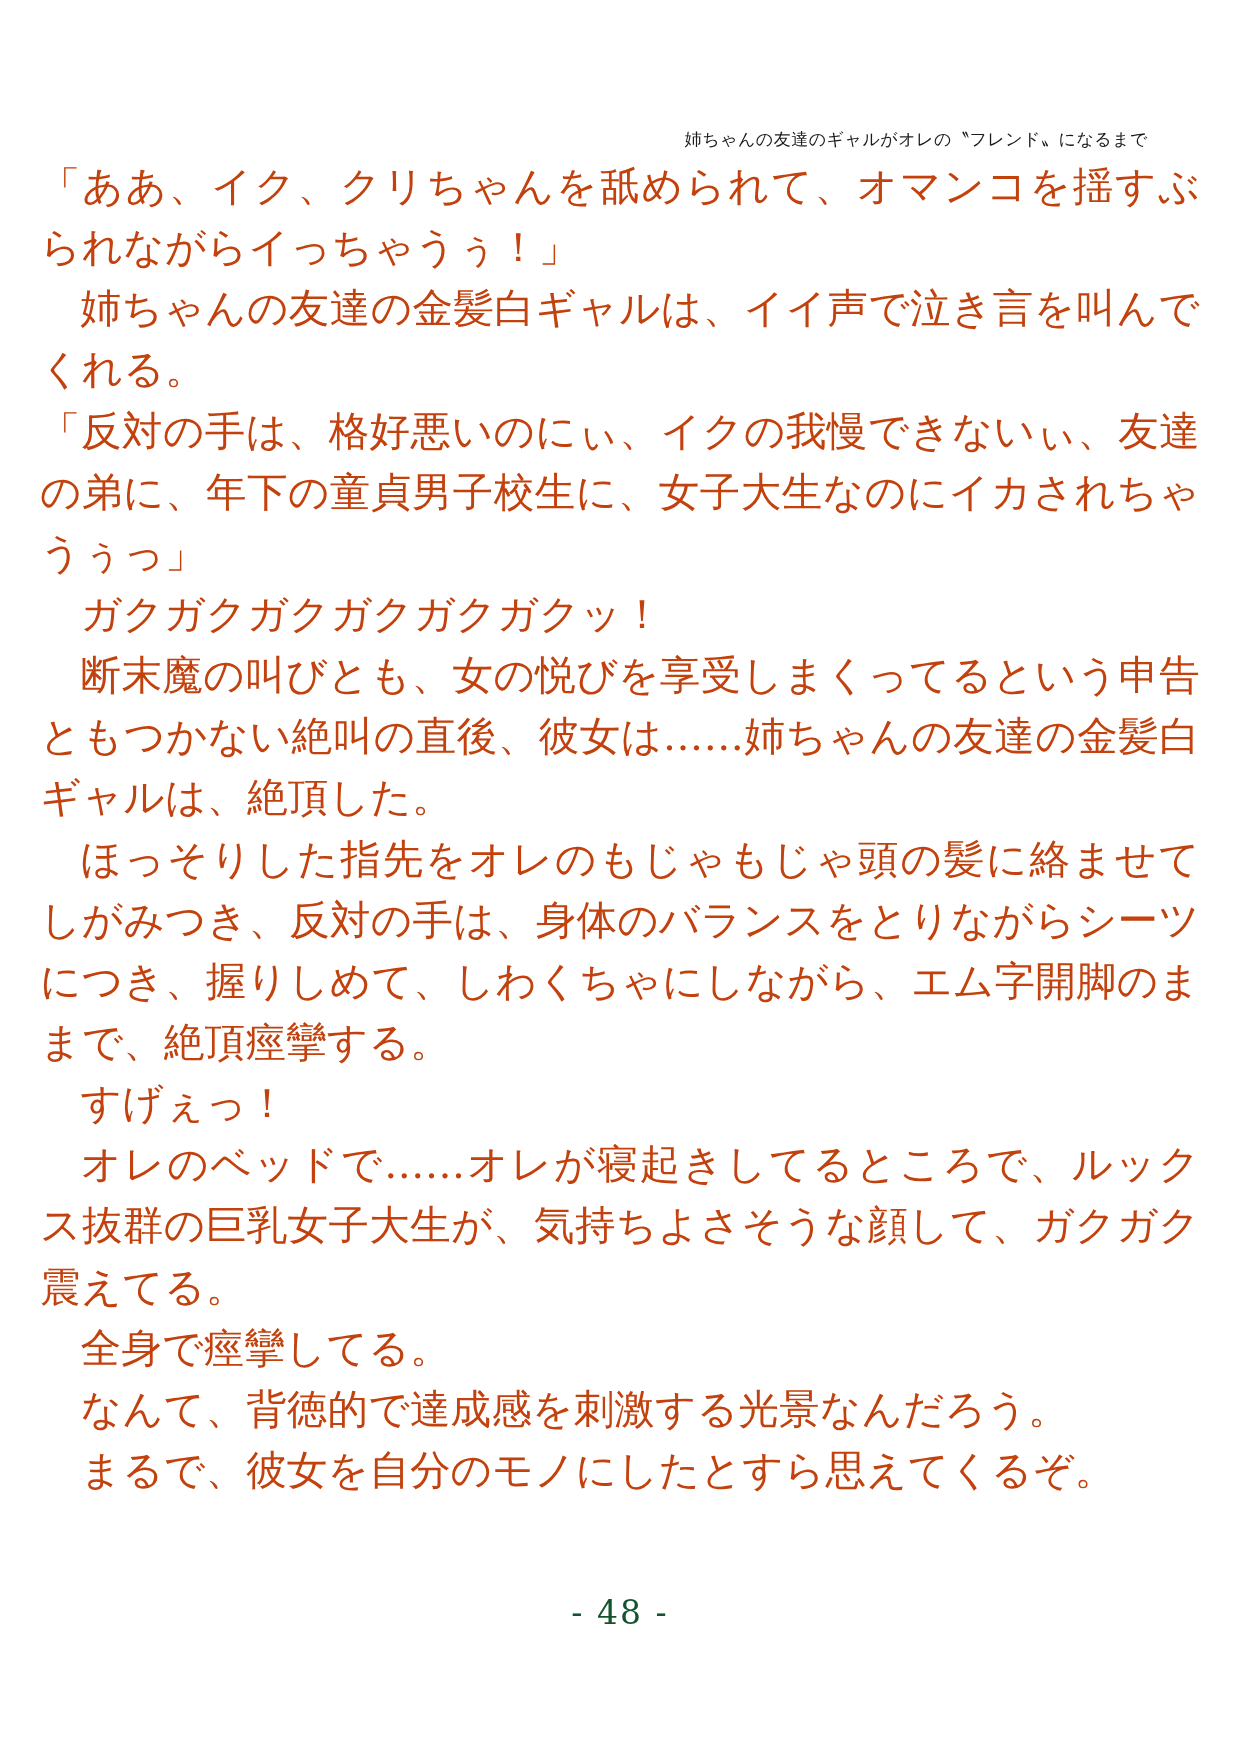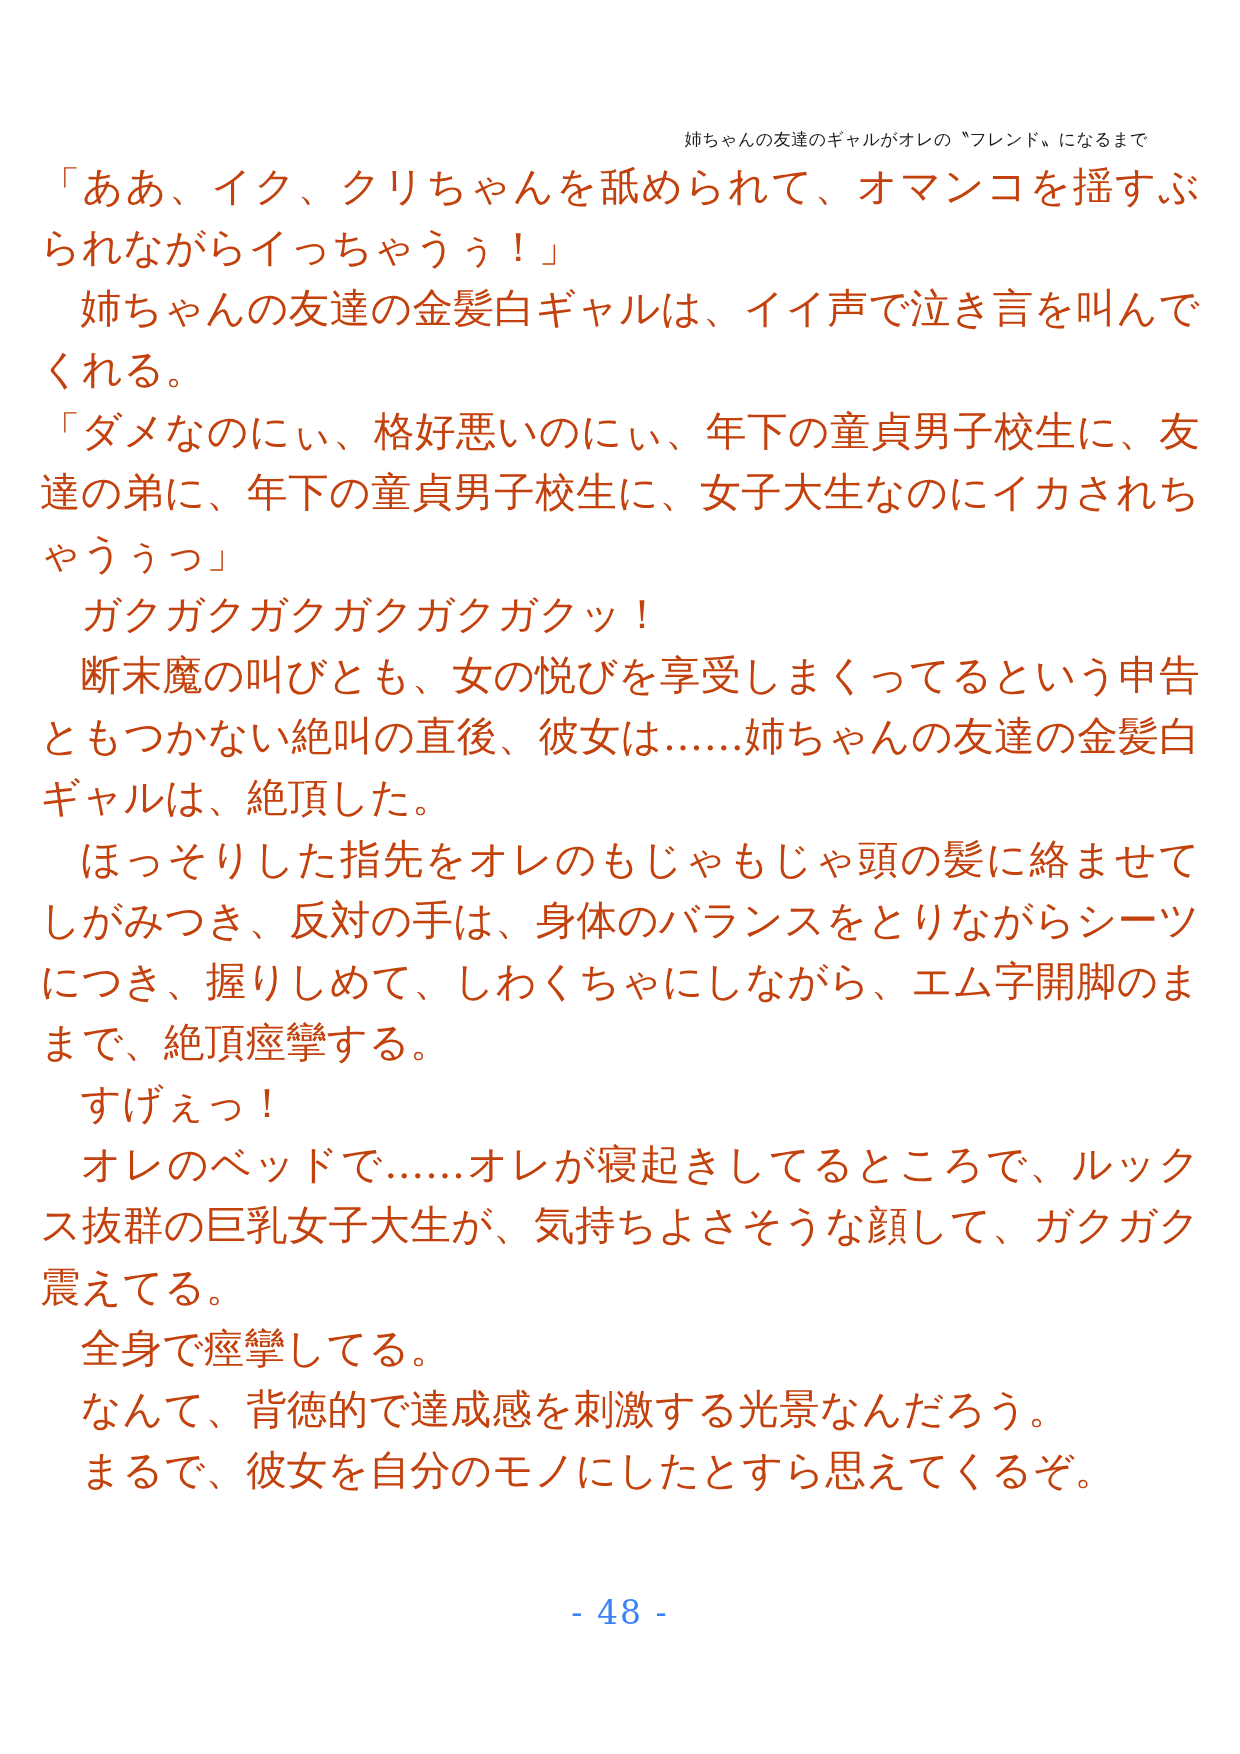--- a/index.html
+++ b/index.html
@@ -50,35 +50,35 @@
     text-indent: 1em;
   }
   .page-number {
     position: absolute;
     bottom: 122px;
     left: 0;
     width: 100%;
     text-align: center;
     font-size: 33px;
     letter-spacing: 2px;
-    color: #3b82f6;
+    color: #14532d;
     font-family: "DejaVu Serif", "Liberation Serif", serif;
   }
 </style>
 </head>
 <body>
 
 <div class="page">
 
   <div class="running-head">姉ちゃんの友達のギャルがオレの〝フレンド〟になるまで</div>
 
   <div class="body-text">
     <p class="indent-0">「ああ、イク、クリちゃんを舐められて、オマンコを揺すぶられながらイっちゃうぅ！」</p>
     <p class="indent">姉ちゃんの友達の金髪白ギャルは、イイ声で泣き言を叫んでくれる。</p>
-    <p>「ダメなのにぃ、格好悪いのにぃ、年下の童貞男子校生に、友達の弟に、年下の童貞男子校生に、女子大生なのにイカされちゃうぅっ」</p>
+    <p>「反対の手は、格好悪いのにぃ、イクの我慢できないぃ、友達の弟に、年下の童貞男子校生に、女子大生なのにイカされちゃうぅっ」</p>
     <p class="indent">ガクガクガクガクガクガクッ！</p>
     <p class="indent">断末魔の叫びとも、女の悦びを享受しまくってるという申告ともつかない絶叫の直後、彼女は……姉ちゃんの友達の金髪白ギャルは、絶頂した。</p>
     <p class="indent">ほっそりした指先をオレのもじゃもじゃ頭の髪に絡ませてしがみつき、反対の手は、身体のバランスをとりながらシーツにつき、握りしめて、しわくちゃにしながら、エム字開脚のままで、絶頂痙攣する。</p>
     <p class="indent">すげぇっ！</p>
     <p class="indent">オレのベッドで……オレが寝起きしてるところで、ルックス抜群の巨乳女子大生が、気持ちよさそうな顔して、ガクガク震えてる。</p>
     <p class="indent">全身で痙攣してる。</p>
     <p class="indent">なんて、背徳的で達成感を刺激する光景なんだろう。</p>
     <p class="indent">まるで、彼女を自分のモノにしたとすら思えてくるぞ。</p>
   </div>
 

